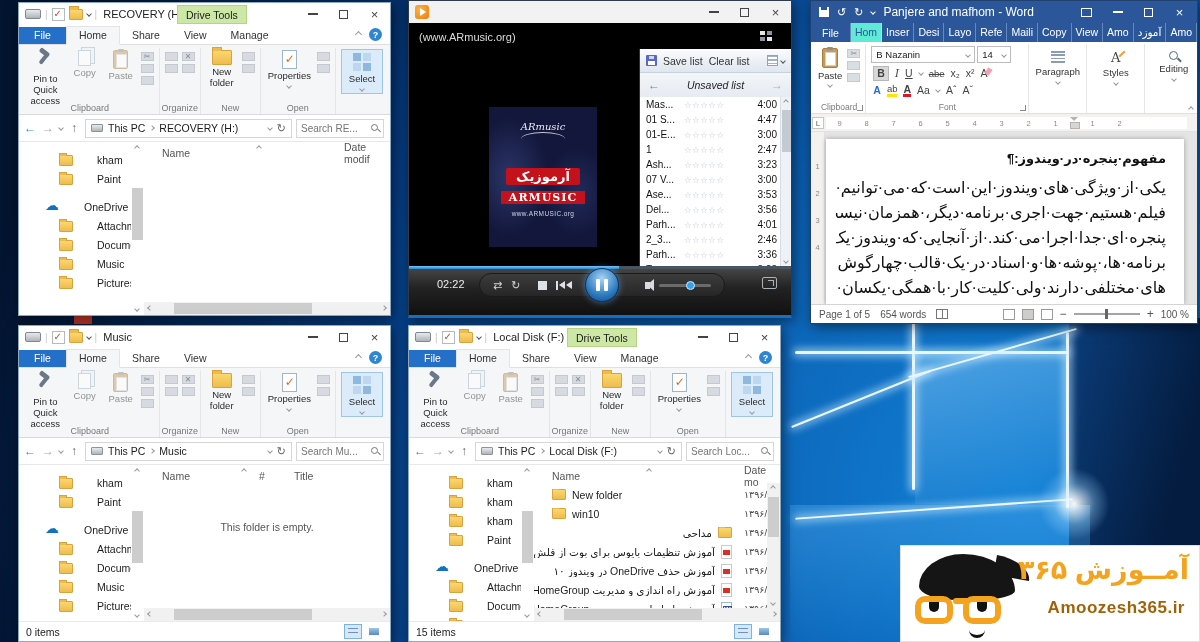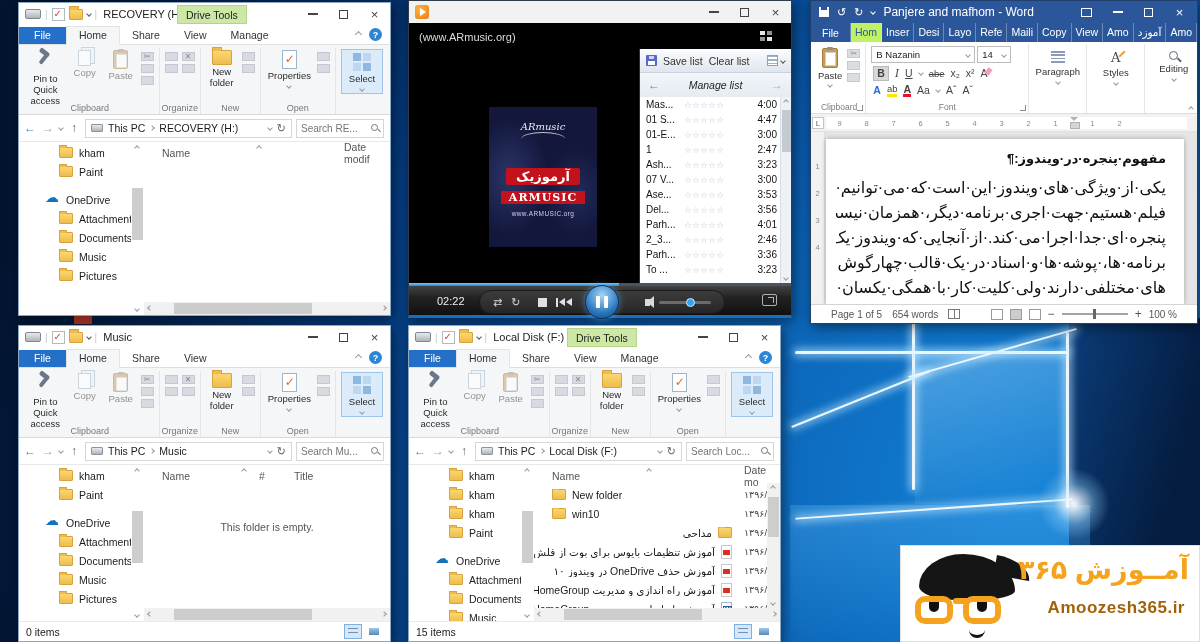--- a/index.html
+++ b/index.html
@@ -81,21 +81,21 @@
 .crumb .mini-drive{width:12px;height:8px;background:linear-gradient(#e8eaec,#aeb4ba);border:1px solid #8b939c;border-radius:1px;flex:none}
 .crumb .spacer{flex:1}
 .refresh{color:#666;font-size:11px}
 .sbox{position:relative;flex:none}
 .search{width:88px;height:19px;border:1px solid #d6d6d6;font-size:10px;padding:0 16px 0 4px;color:#777;font-family:inherit;outline:none}
 .mag{position:absolute;right:6px;top:5px;width:7px;height:7px;border:1.4px solid #777;border-radius:50%}
 .mag::after{content:"";position:absolute;left:5px;top:5px;width:4px;height:1.4px;background:#777;transform:rotate(45deg)}
 
 .xbody{flex:1;display:flex;overflow:hidden;position:relative;font-size:10.5px}
 .sidebar{width:112px;flex:none;padding-top:5px;overflow:hidden}
-.sitem{height:19px;display:flex;align-items:flex-start;gap:6px;padding-left:27px;white-space:nowrap}
+.sitem{height:19px;display:flex;align-items:flex-end;gap:24px;padding-left:27px;white-space:nowrap}
 .sitem.ind1{padding-left:40px}
 .sitem.gap{margin-top:9px}
 .sic{width:14px;height:11px;flex:none;position:relative}
 .sitem.folder .sic{background:linear-gradient(#fbd76f,#eebc4e);border:1px solid #d8a33c;border-radius:1px}
 .sitem.folder .sic::before{content:"";position:absolute;top:-3px;left:-1px;width:6px;height:2px;background:#eebc4e;border:1px solid #d8a33c;border-bottom:none}
 .sitem.cloud .sic::after{content:"☁";position:absolute;left:-1px;top:-5px;font-size:14px;color:#1173bd}
 .sscroll{width:13px;flex:none;position:relative;background:#fff}
 .sscroll .chv{position:absolute;left:4px}
 .sscroll .top{top:4px}
 .sscroll .bot{bottom:4px}
@@ -166,21 +166,21 @@
 .prows{flex:1;background:#fff;position:relative;padding-right:11px;overflow:hidden}
 .prow{height:15px;display:flex;align-items:center;padding:0 3px 0 6px;font-size:10px;color:#111}
 .pn{width:35px;overflow:hidden;white-space:nowrap;flex:none}
 .pstars{color:#c2cad3;font-size:8.5px;letter-spacing:.5px;flex:none;margin-left:3px}
 .pt{margin-left:auto}
 .pvsb{position:absolute;right:0;top:0;bottom:0;width:11px;background:#eef1f5;border-left:1px solid #d8dde3}
 .pvsb .chv{position:absolute;left:3px}
 .pvsb .top{top:3px}
 .pvsb .bot{bottom:3px}
 .pvthumb{position:absolute;left:1px;top:13px;width:9px;height:42px;background:#c3cad2}
-.controls{height:32px;flex:none;position:relative;background:linear-gradient(#4a4a4a,#222 45%,#111)}
+.controls{height:49px;flex:none;position:relative;background:linear-gradient(#4a4a4a,#222 45%,#111)}
 .seek{position:absolute;top:0;left:0;right:0;height:3px;background:#4a5560}
 .sprog{width:55%;height:100%;background:linear-gradient(#7cc5f5,#2188d8)}
 .time{position:absolute;left:28px;top:12px;color:#eee;font-size:11px}
 .pill{position:absolute;left:70px;top:7px;width:246px;height:24px;border-radius:13px;background:linear-gradient(#3c3c3c,#262626);border:1px solid #1a1a1a;display:flex;align-items:center;gap:9px;padding:0 13px;color:#cfd5db}
 .pill .g{font-size:11px;line-height:1}
 .pill .dvd{width:1px;height:14px;background:#555}
 .sqstop{width:9px;height:9px;background:#dde2e8;flex:none}
 .t{width:0;height:0;border-top:4px solid transparent;border-bottom:4px solid transparent;flex:none}
 .t.l{border-right:6px solid #dde2e8}
 .t.r{border-left:6px solid #dde2e8}
@@ -202,21 +202,21 @@
 .savic{width:10px;height:10px;background:#fff;position:relative}
 .savic::after{content:"";position:absolute;left:2px;top:0;width:6px;height:3px;background:#2b579a}
 .wttl{flex:1;font-size:12px;white-space:nowrap;overflow:hidden}
 #word .cap .bar{background:#fff}
 #word .cap .box{border-color:#fff}
 #word .cap .x{color:#fff}
 .ribopts{width:11px;height:9px;border:1px solid #fff;position:relative}
 .wtabs{height:19px;background:#2b579a;display:flex;align-items:stretch;color:#fff;font-size:10.5px;overflow:hidden;flex:none}
 .wtab{padding:2px 4px 3px;border-right:1px solid rgba(255,255,255,.3);display:flex;align-items:center;white-space:nowrap}
 .wtab.file{padding:2px 11px;font-size:10.5px}
-.wtab.active{background:#bef264;color:#2b579a}
+.wtab.active{background:#5eead4;color:#2b579a}
 .wribbon{height:72px;background:#fff;border-bottom:1px solid #e1dfdd;display:flex;position:relative;flex:none;padding:2px 0 0 2px;font-size:10px;color:#444}
 .wg{position:relative;padding:2px 5px 13px;display:flex;gap:5px}
 .wg+.wg{border-left:1px solid #e8e6e4}
 .wglabel{position:absolute;bottom:1px;left:0;right:0;text-align:center;font-size:8.5px;color:#7a7a7a}
 .dl{position:absolute;bottom:2px;right:2px;width:6px;height:6px;border-right:1px solid #8a8a8a;border-bottom:1px solid #8a8a8a}
 .wpaste{display:flex;flex-direction:column;align-items:center;font-size:9.5px;color:#333;gap:2px;padding-top:2px}
 .wpaste .ri.pasteic{width:16px;height:20px}
 .fontg{display:flex;flex-direction:column;gap:3px;width:152px}
 .fline1{display:flex;gap:2px}
 .fcombo{height:17px;border:1px solid #bcbcbc;background:#fff;font-size:9.5px;display:flex;align-items:center;gap:3px;padding:0 4px;color:#222}
@@ -245,21 +245,21 @@
 .rband{position:absolute;left:15px;right:10px;top:3px;height:12px;background:#fff;display:flex;align-items:center;font-size:7.5px;color:#8a8886}
 .rnum{width:27px;text-align:center;flex:none}
 .imark{width:10px;height:12px;position:relative;flex:none}
 .imark::before{content:"";position:absolute;left:1px;top:0;border-left:4px solid transparent;border-right:4px solid transparent;border-top:4px solid #b5b3b1}
 .imark::after{content:"";position:absolute;left:1px;bottom:0;width:8px;height:5px;background:#d8d6d4;border:1px solid #b5b3b1}
 .wdoc{flex:1;background:#e5e5e5;position:relative;overflow:hidden;display:flex}
 .vruler{width:14px;background:#f3f2f1;flex:none;display:flex;flex-direction:column;align-items:center;padding-top:30px;gap:18px;font-size:7.5px;color:#8a8886;border-right:1px solid #e3e1df}
 .page{position:absolute;left:15px;top:7px;right:13px;bottom:0;background:#fff;box-shadow:0 0 5px rgba(0,0,0,.3);padding:12px 18px 0 10px}
 .dhead{font-size:13px;font-weight:bold;text-align:right;direction:rtl;color:#111;margin-bottom:9px}
 .dline{font-size:16px;line-height:25px;text-align:right;direction:rtl;color:#111;white-space:nowrap;overflow:hidden}
-.wstatus{height:19px;background:#fff;border-top:1px solid #d6d4d2;display:flex;align-items:center;gap:10px;padding:0 20px;font-size:10px;color:#555;flex:none}
+.wstatus{height:19px;background:#fff;border-top:1px solid #d6d4d2;display:flex;align-items:center;gap:10px;padding:0 8px;font-size:10px;color:#555;flex:none}
 .bookic{width:12px;height:10px;border:1px solid #777;position:relative}
 .bookic::after{content:"";position:absolute;left:5px;top:0;width:1px;height:8px;background:#777}
 .wviews{margin-left:auto;display:flex;align-items:center;gap:7px}
 .wv{width:12px;height:11px;border:1px solid #9a9a9a;background:#fff}
 .wv.active{background:#cfcdcb}
 .ztrack{width:66px;height:2px;background:#a6a4a2;position:relative}
 .zthumb{position:absolute;left:48%;top:-4px;width:3px;height:10px;background:#666}
 .zsign{font-size:12px;color:#555}
 
 #logo{position:absolute;left:900px;top:545px;width:300px;height:97px;background:#fff;border:1px solid #e0e0e0}
@@ -690,21 +690,21 @@
         <span class="floppy"></span>
         <span>Save list</span>
         <span>Clear list</span>
         <span class="licon">
             <span class="lico"></span>
             <span class="chv d sm"></span>
           </span>
       </div>
       <div class="phead2">
         <span class="arr">←</span>
-        <span class="lt">Manage list</span>
+        <span class="lt">Unsaved list</span>
         <span class="arr fwd">→</span>
       </div>
       <div class="prows">
 
           <div class="prow">
             <span class="pn">Mas...</span>
             <span class="pstars">☆☆☆☆☆</span>
             <span class="pt">4:00</span>
           </div>
 

